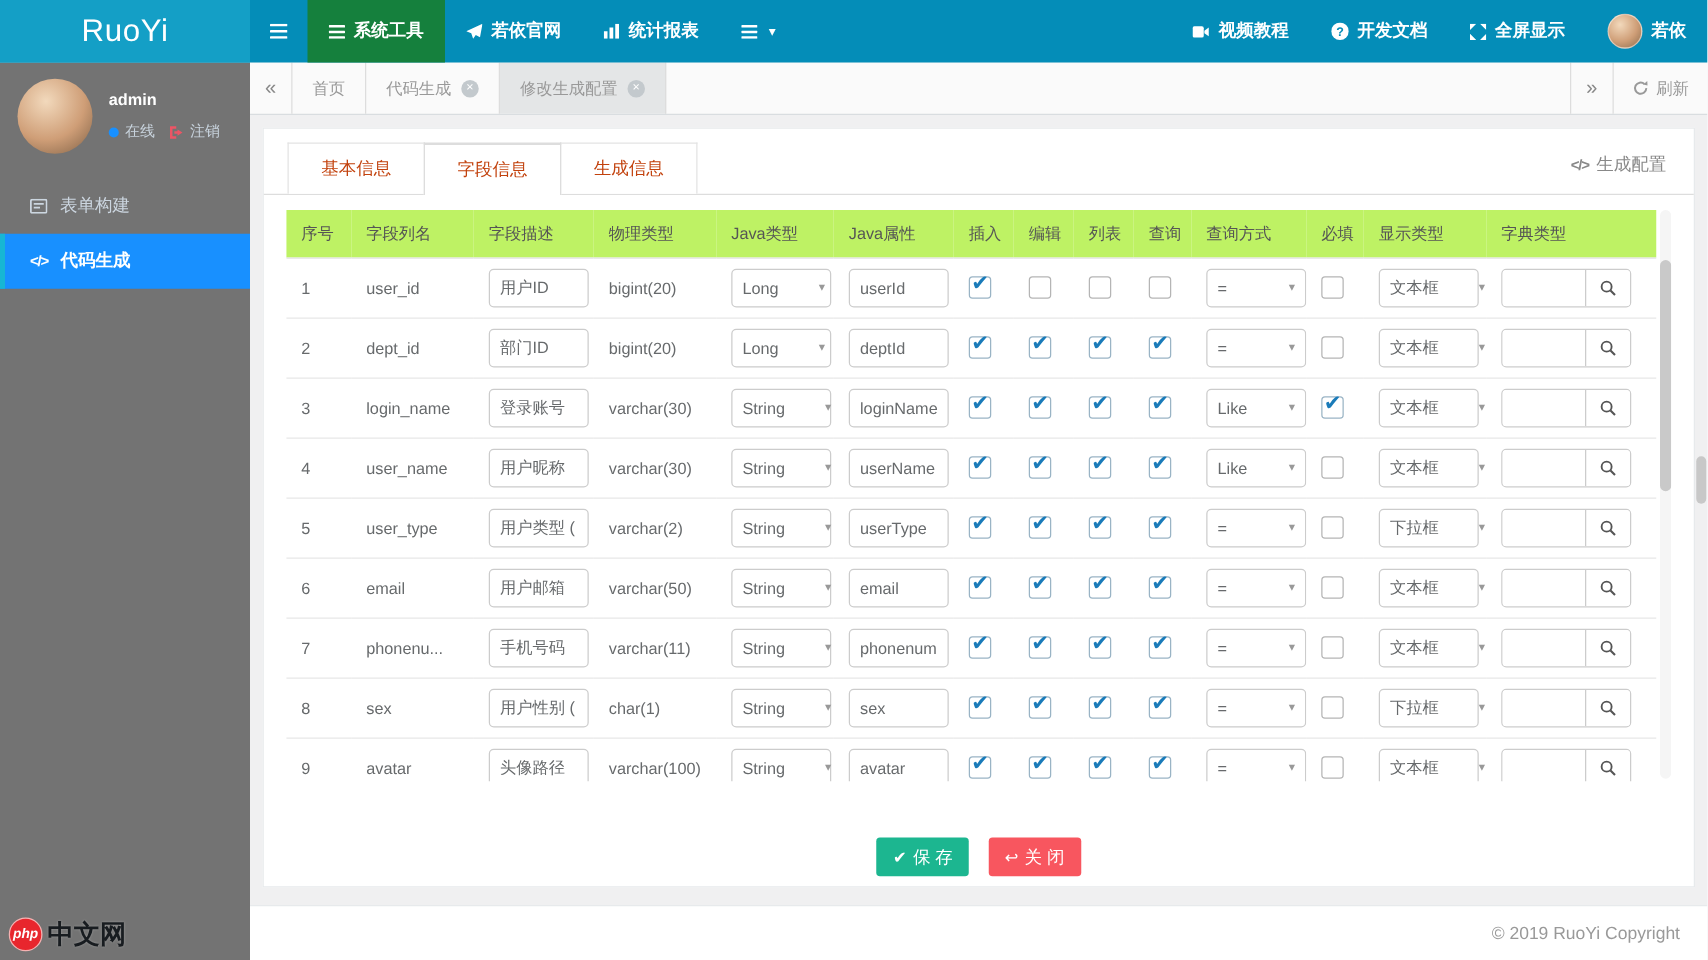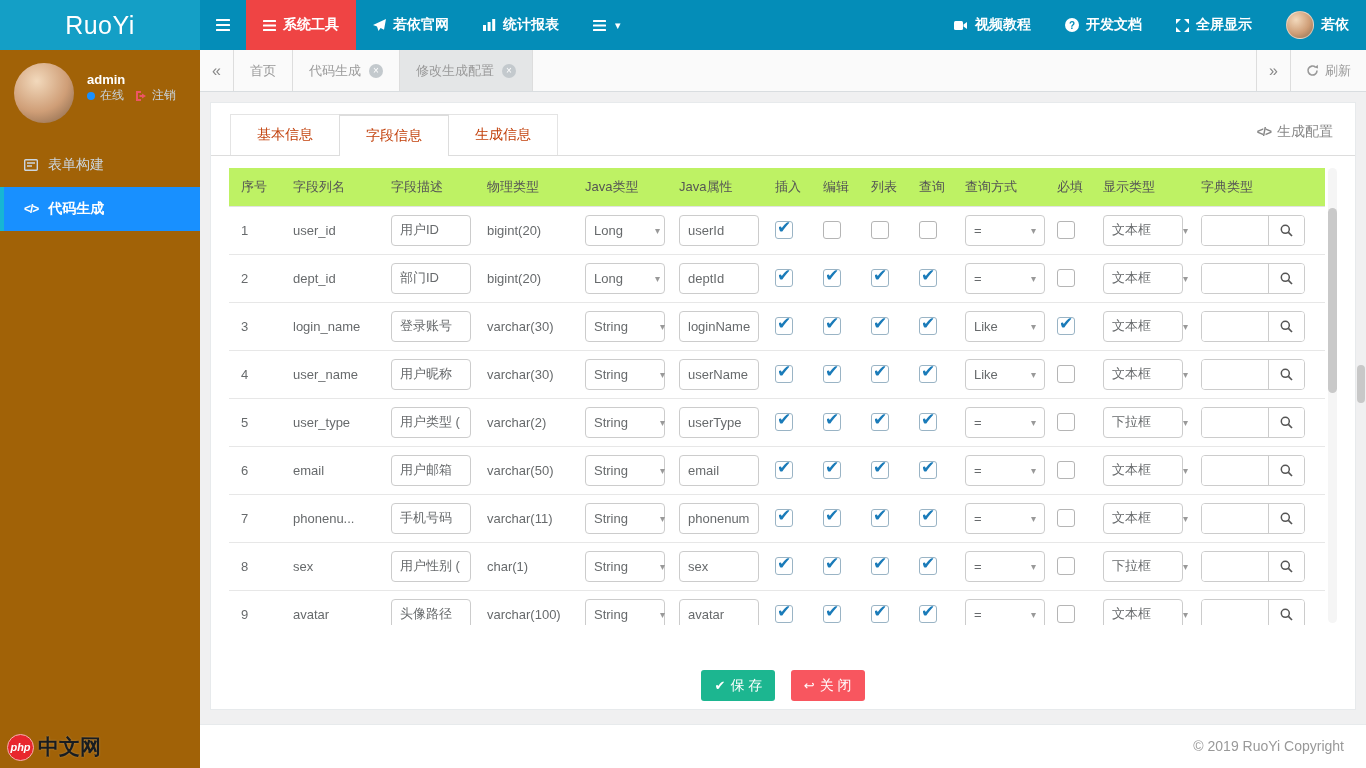--- a/index.html
+++ b/index.html
@@ -5,34 +5,34 @@
   * { margin:0; padding:0; box-sizing:border-box; }
   html,body { width:1366px; height:768px; overflow:hidden; }
   body { font-family:"Liberation Sans","DejaVu Sans",sans-serif; position:relative; background:#f0f0f1; color:#676a6c; }
   svg { display:block; }
 
   
   .navbar { position:absolute; top:0; left:0; right:0; height:50px; background:#048db8; display:flex; z-index:20;align-items:center; }
   .logo { width:200px; height:50px; background:#149fc6; color:#fff; font-size:25px; text-align:center; line-height:50px; letter-spacing:0.5px; cursor:pointer; }
   .nav-left { display:flex; }
   .nav-item { display:flex; align-items:center; gap:7px; padding:0 17px; height:50px; color:#fff; font-size:14px; font-weight:bold; cursor:pointer; white-space:nowrap; }
-  .nav-item.active { background:#ef4444; }
+  .nav-item.active { background:#15803d; }
   .nav-item .ico { display:flex; align-items:center; }
   .hamburger { padding:0 16px; }
   .nav-right { margin-left:auto; display:flex; }
   .avatar-sm { width:28px; height:28px; border-radius:50%; background:radial-gradient(circle at 35% 30%, #f2d9bc, #cf9e77 55%, #8a6a4c); border:1px solid rgba(255,255,255,.5); }
   .caret-sm { font-size:11px; margin-left:2px; }
 
   
-  .sidebar { position:absolute; top:50px; left:0; bottom:0; width:200px; background:#a16207; z-index:10; }
+  .sidebar { position:absolute; top:50px; left:0; bottom:0; width:200px; background:#737373; z-index:10; }
   .user-panel { display:flex; gap:13px; padding:13px 14px 10px; }
   .avatar-lg { width:60px; height:60px; border-radius:50%; background:radial-gradient(circle at 38% 30%, #f2d9bc, #cf9e77 55%, #7d5f44); flex:none; cursor:pointer; }
   .user-meta { padding-top:9px; }
   .user-name { color:#fff; font-size:13px; font-weight:bold; }
-  .user-status { display:flex; align-items:center; gap:5px; font-size:12px; color:#c8d3dd; }
+  .user-status { margin-top:10px; display:flex; align-items:center; gap:5px; font-size:12px; color:#c8d3dd; }
   .dot { width:8px; height:8px; border-radius:50%; background:#1890ff; display:inline-block; }
   .logout-ico { margin-left:6px; }
   .menu { margin-top:10px; }
   .menu-item { height:44px; display:flex; align-items:center; gap:10px; padding-left:20px; color:#ccd6e0; font-size:14px; border-left:4px solid transparent; cursor:pointer; }
   .menu-item.active { background:#1890ff; color:#fff; border-left-color:#17b6d4; font-weight:bold; }
   .code-glyph { font-size:12px; font-weight:bold; letter-spacing:-1px; }
 
   
   .tabbar { position:absolute; top:50px; left:200px; right:0; height:42px; background:#fafafa; border-bottom:1px solid #d9dde0; display:flex; z-index:5; }
   .tab-nav-btn { width:34px; display:flex; align-items:center; justify-content:center; color:#888; font-size:16px; border-right:1px solid #ddd; cursor:pointer; }

